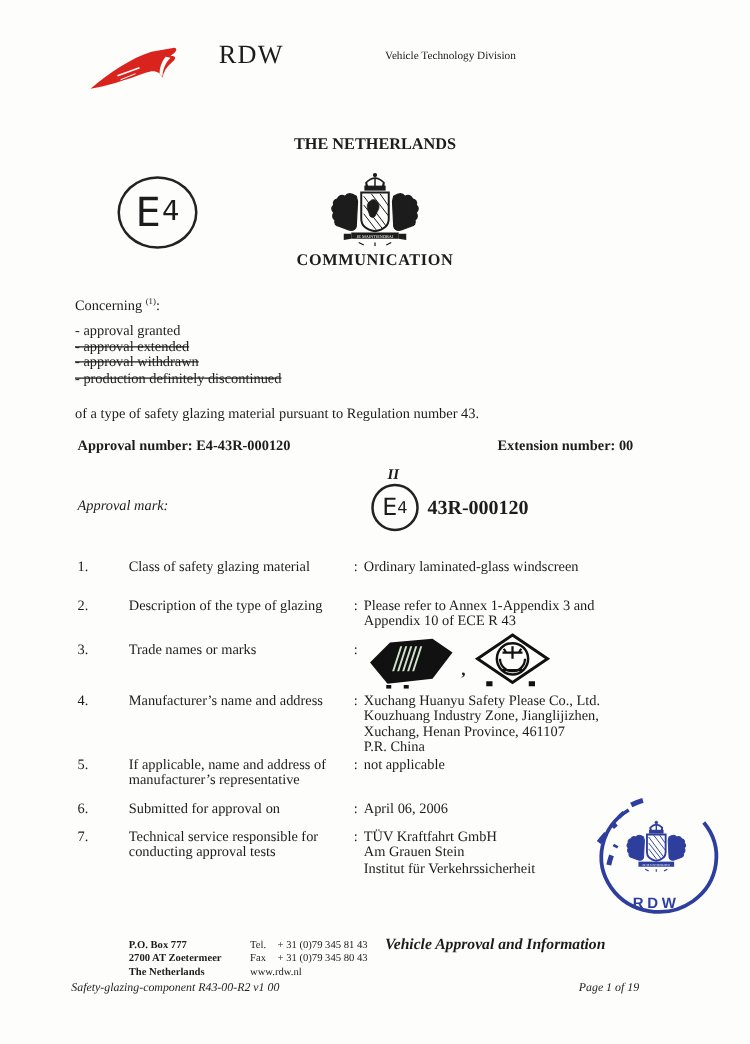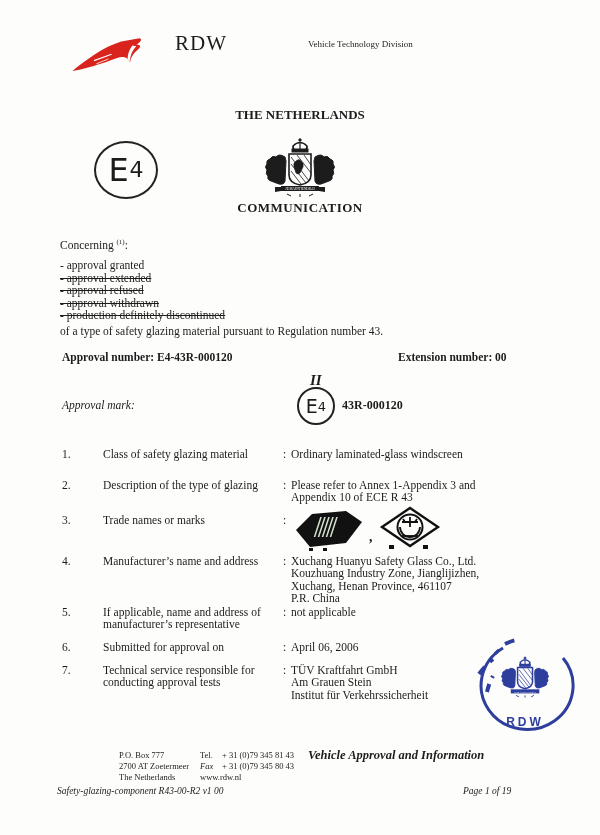--- a/index.html
+++ b/index.html
@@ -97,37 +97,36 @@
     </svg>
   </div>
 
   <div class="abs b center" style="left:150px;top:200px;width:300px;font-size:13px;letter-spacing:0.5px;">COMMUNICATION</div>
 
   <div class="abs body-text" style="left:60px;top:239px;"><span>Concerning </span><sup>(1)</sup><span>:</span></div>
 
   <div class="abs body-text" style="left:60px;top:259px;line-height:12.6px;">
     <div>- approval granted</div>
     <div class="struck">- approval extended</div>
-    <div class="struck">- approval refused</div>
     <div class="struck">- approval withdrawn</div>
     <div class="struck">- production definitely discontinued</div>
   </div>
 
   <div class="abs body-text" style="left:60px;top:325px;">of a type of safety glazing material pursuant to Regulation number 43.</div>
 
   <div class="abs b body-text" style="left:62px;top:351px;">Approval number: E4-43R-000120</div>
   <div class="abs b body-text" style="left:398px;top:351px;">Extension number: 00</div>
 
   <div class="abs i body-text" style="left:62px;top:399px;">Approval mark:</div>
-  <div class="abs b i" style="left:310px;top:372px;font-size:15px;">II</div>
+  <div class="abs b i" style="left:310px;top:372px;font-size:12px;">II</div>
   <div class="abs e4-mark" style="left:297px;top:387px;">
     <span class="e">E</span>
       <span class="four">4</span>
   </div>
-  <div class="abs b" style="left:342px;top:398px;font-size:12px;">43R-000120</div>
+  <div class="abs b" style="left:342px;top:398px;font-size:16px;">43R-000120</div>
 
   <div class="row body-text" style="top:448px;">
     <span class="num">1.</span>
     <span class="lbl">Class of safety glazing material</span>
     <span class="col">:</span>
     <span class="val">Ordinary laminated-glass windscreen</span>
   </div>
 
   <div class="row body-text" style="top:479px;">
     <span class="num">2.</span>
@@ -165,21 +164,21 @@
       <rect x="10" y="40" width="5" height="4" fill="#111"></rect>
       <rect x="44" y="40" width="5" height="4" fill="#111"></rect>
     </svg>
   </div>
 
   <div class="row body-text" style="top:555px;">
     <span class="num">4.</span>
     <span class="lbl">Manufacturer’s name and address</span>
     <span class="col">:</span>
     <span class="val">
-      <div>Xuchang Huanyu Safety Glass Co., Ltd.</div>
+      <div>Xuchang Huanyu Safety Please Co., Ltd.</div>
       <div>Kouzhuang Industry Zone, Jianglijizhen,</div>
       <div>Xuchang, Henan Province, 461107</div>
       <div>P.R. China</div>
     </span>
   </div>
 
   <div class="row body-text" style="top:606px;">
     <span class="num">5.</span>
     <span class="lbl">
       <div>If applicable, name and address of</div>
@@ -229,28 +228,28 @@
         <path d="M38,20 q-6,-4 -9,0 q-4,-2 -6,2 q-4,1 -3,5 q-3,3 0,6 q-2,4 1,6 q-1,4 3,5 l8,3 q5,1 6,-3 l1,-20 Z" stroke-width="1.2"></path>
         <path d="M68,20 q6,-4 9,0 q4,-2 6,2 q4,1 3,5 q3,3 0,6 q2,4 -1,6 q1,4 -3,5 l-8,3 q-5,1 -6,-3 l-1,-20 Z" stroke-width="1.2"></path>
         <rect x="32" y="49" width="42" height="6" stroke="none"></rect>
         <text x="53" y="54" font-size="3.8" fill="#ffffff" text-anchor="middle" stroke="none" font-family="'Liberation Serif',serif">JE MAINTIENDRAI</text>
         <path d="M40,58 l4,2 M53,58 l0,3 M66,58 l-4,2" stroke-width="1.4"></path>
       </g>
       <text x="60" y="90" font-size="12" font-weight="bold" letter-spacing="3" fill="#2e3e9d" text-anchor="middle" font-family="'Liberation Sans',sans-serif">RDW</text>
     </svg>
   </div>
 
-  <div class="abs footer-sm" style="left:119px;top:750px;">
+  <div class="abs footer-sm" style="left:103px;top:750px;font-weight:bold;">
     <div>P.O. Box 777</div>
     <div>2700 AT Zoetermeer</div>
     <div>The Netherlands</div>
   </div>
   <div class="abs footer-sm" style="left:200px;top:750px;">
     <div><span style="display:inline-block;width:22px;">Tel.</span><span>+ 31 (0)79 345 81 43</span></div>
-    <div><span style="display:inline-block;width:22px;font-style:italic;">Fax</span><span>+ 31 (0)79 345 80 43</span></div>
+    <div><span style="display:inline-block;width:22px;">Fax</span><span>+ 31 (0)79 345 80 43</span></div>
     <div class="weblink">www.rdw.nl</div>
   </div>
   <div class="abs b i" style="left:308px;top:748px;font-size:12.5px;">Vehicle Approval and Information</div>
 
   <div class="abs i docref" style="left:57px;top:786px;">Safety-glazing-component R43-00-R2 v1 00</div>
   <div class="abs i docref" style="left:463px;top:786px;text-align:right;">Page 1 of 19</div>
 
 </div>
 
 </body></html>

